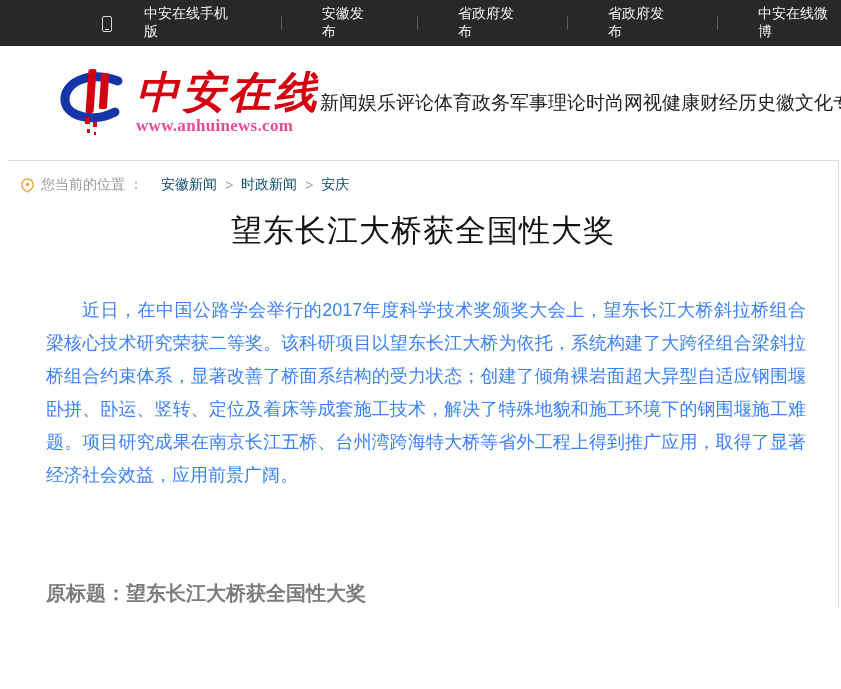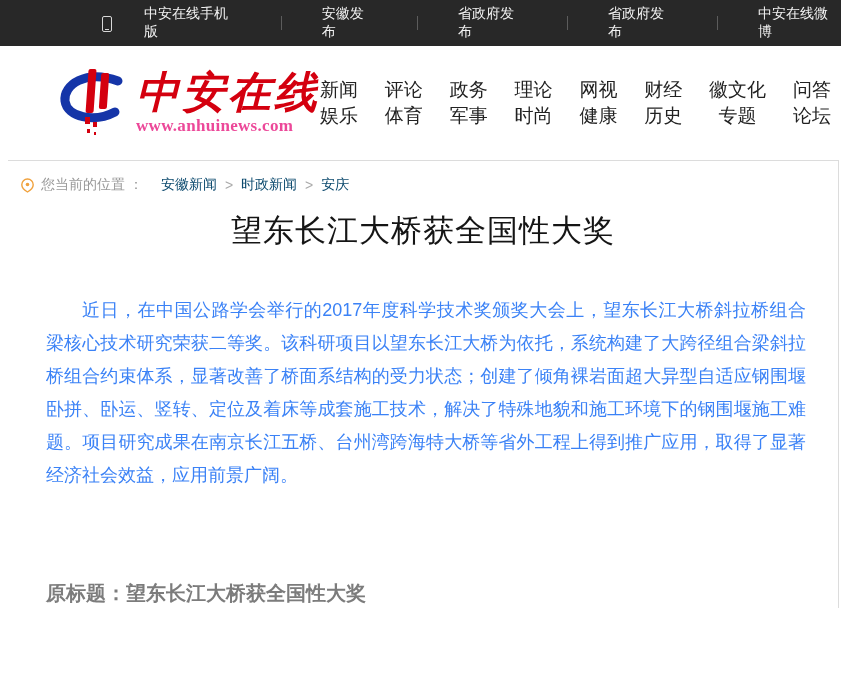--- a/index.html
+++ b/index.html
@@ -77,21 +77,21 @@
     letter-spacing: 0.3px;
     margin-top: 1px;
   }
   .nav {
     margin-left: auto;
     display: flex;
     justify-content: space-between;
     width: 536px;
     text-align: center;
   }
-  .nav .col { display: flex; flex-direction: column; }
+  .nav .col { display: flex; flex-direction: row; }
   .nav a {
     color: #222;
     text-decoration: none;
     font-size: 19px;
     line-height: 26px;
     cursor: pointer;
     white-space: nowrap;
   }
 
   

